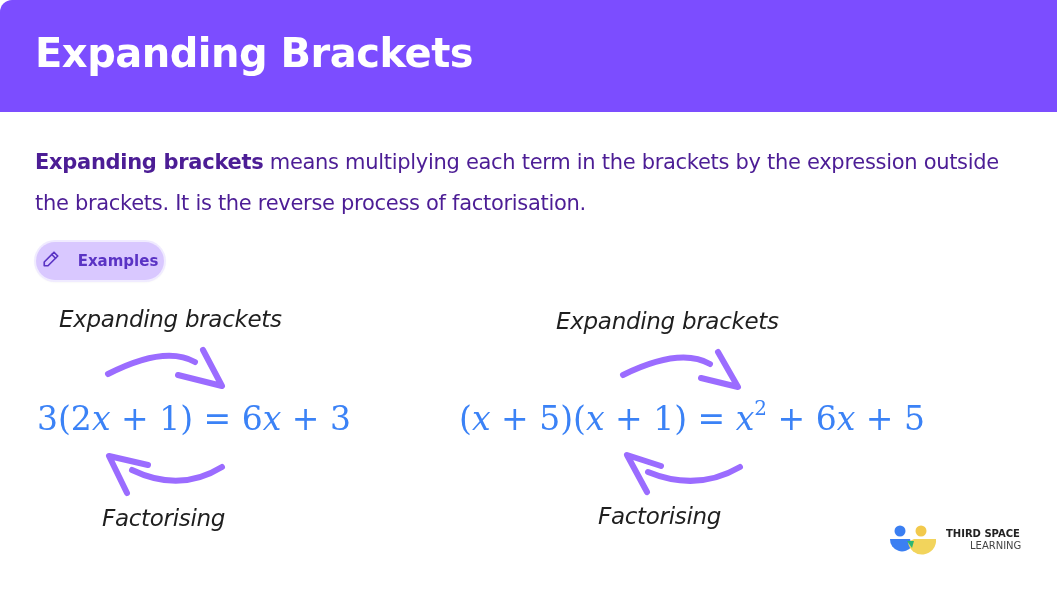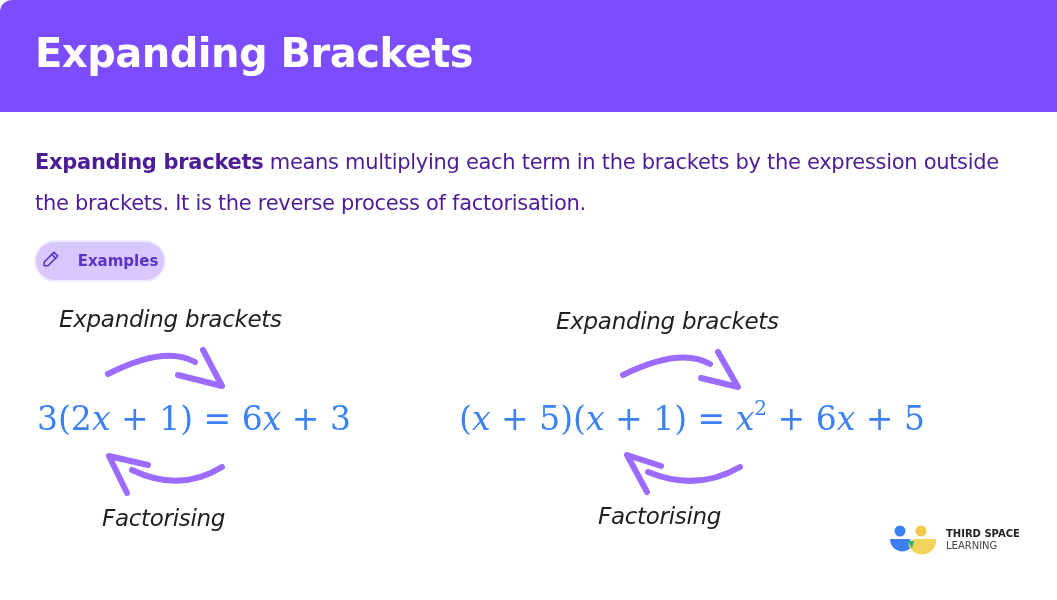--- a/index.html
+++ b/index.html
@@ -11,21 +11,21 @@
   .examples-pill { position: absolute; left: 36px; top: 242px; height: 38px; width: 128px; border-radius: 20px; background: #d9c8ff; box-shadow: 0 0 0 2px #f0ebff, 0 1px 3px rgba(0,0,0,0.15); display: flex; align-items: center; justify-content: center; gap: 18px; }
   .examples-pill span.lbl { color: #5a33c4; font-weight: bold; font-size: 15px; }
   .label { position: absolute; font-style: italic; font-size: 23px; color: #1f1f1f; white-space: nowrap; letter-spacing: -0.3px; }
   .eq { position: absolute; font-family: "DejaVu Serif", serif; font-size: 33px; color: #3b82f6; white-space: nowrap; }
   .eq i { font-style: italic; }
   .eq sup { font-size: 20px; vertical-align: 15px; line-height: 0; }
   svg.arrows { position: absolute; left: 0; top: 0; }
   .logo { position: absolute; left: 888px; top: 524px; display: flex; align-items: center; gap: 8px; }
   .logo-text { font-size: 10px; line-height: 12px; color: #222; }
   .logo-text .l1 { font-weight: bold; }
-  .logo-text .l2 { color: #444; }
+  .logo-text .l2 { color: #444; margin-left: 24px; }
 </style>
 </head>
 <body>
 
 <div class="header">
   <div class="header-title">Expanding Brackets</div>
 </div>
 
 <div class="intro"><b>Expanding brackets</b><span> means multiplying each term in the brackets by the expression outside the brackets. It is the reverse process of factorisation.</span></div>
 

